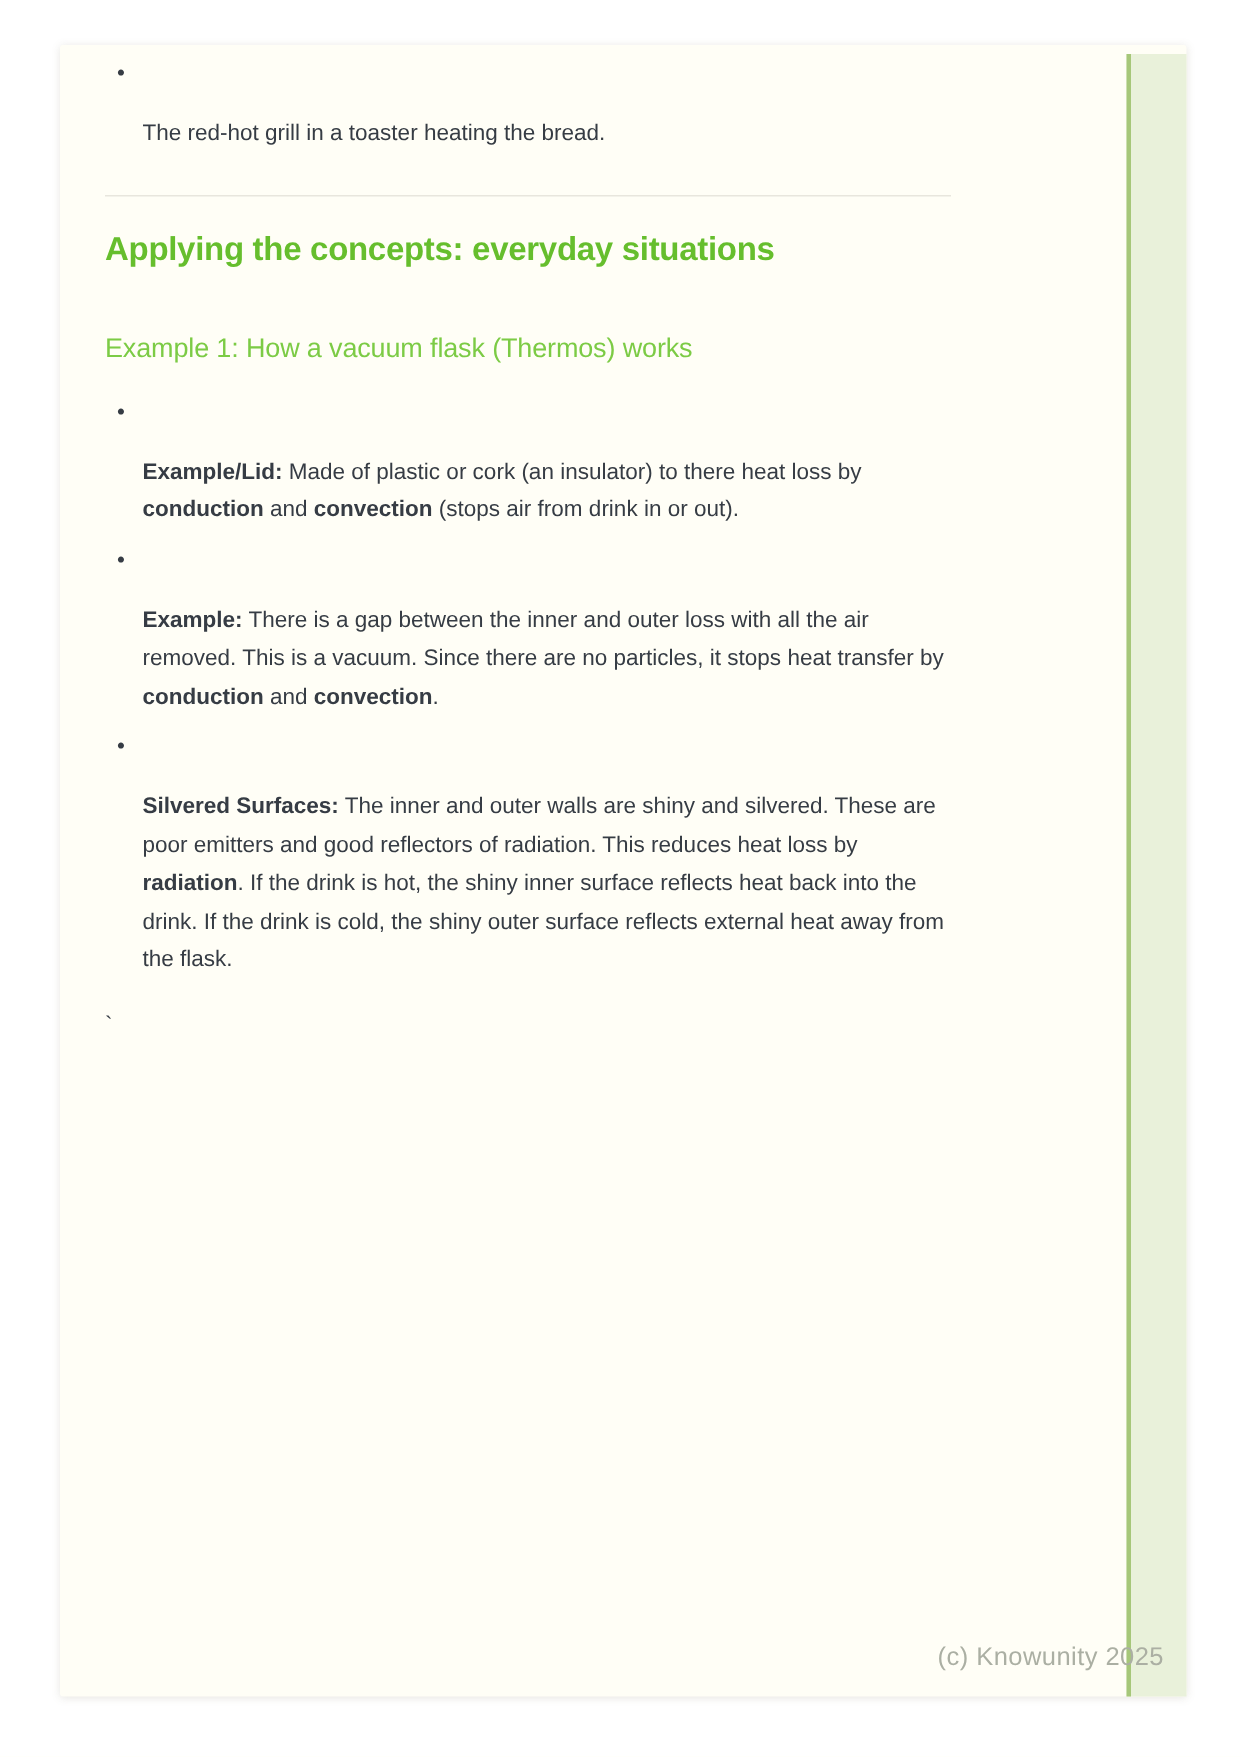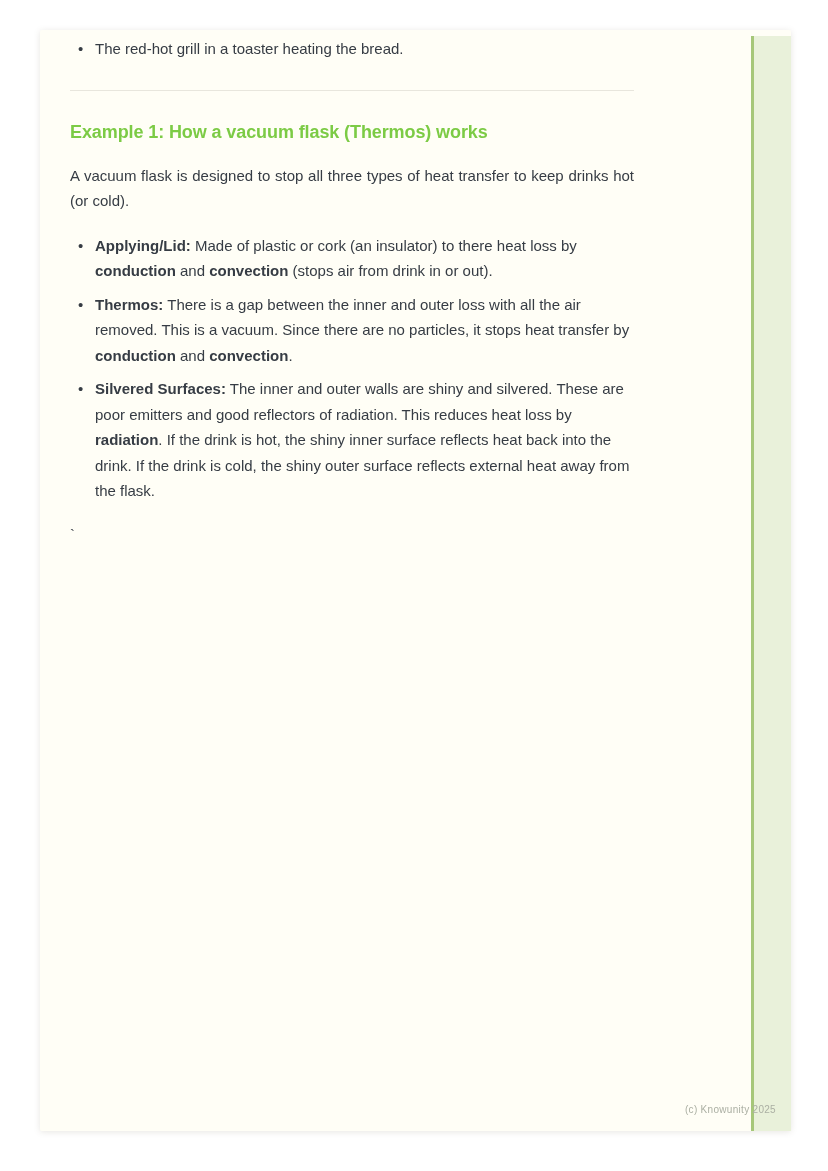--- a/index.html
+++ b/index.html
@@ -60,60 +60,61 @@
     margin-left:8px;
     font-size:15px;
     line-height:25.5px;
     color:var(--c-body);
   }
   .li-text{
     flex:1;
     font-size:15px;
     line-height:25.5px;
     color:var(--c-body);
+    margin-top:40px;
   }
   .li-text strong{font-weight:700;}
   hr.divider{
     border:none;
     border-top:1px solid var(--c-divider);
     margin-top:28px;
     width:564px;
   }
   h2.section-title{
     margin-top:22px;
     font-size:22px;
     font-weight:700;
     letter-spacing:-0.2px;
     color:var(--c-heading);
   }
   h3.example-title{
-    margin-top:31px;
+    margin-top:43px;
     font-size:18px;
-    font-weight:700;
+    font-weight:400;
     letter-spacing:-0.1px;
     color:var(--c-subheading);
   }
   p.lead{
     margin-top:20px;
     font-size:15px;
     line-height:25.5px;
     text-align:justify;
     color:var(--c-body);
   }
   p.stray{
     margin-top:18px;
     font-size:15px;
     line-height:25.5px;
     color:var(--c-body);
   }
   .copyright{
     position:absolute;
     right:15px;
     bottom:16px;
-    font-size:10px;
+    font-size:17px;
     letter-spacing:0.3px;
     color:var(--c-footer);
     z-index:3;
   }
 </style>
 </head>
 <body>
 
 <div class="card">
 
@@ -123,33 +124,33 @@
 
     <ul class="doc-list intro-list">
       <li>
         <span class="bullet">•</span>
         <span class="li-text"><span>The red-hot grill in a toaster heating the bread.</span></span>
       </li>
     </ul>
 
     <hr class="divider">
 
+    <h2 class="section-title">Applying the concepts: everyday situations</h2>
 
     <h3 class="example-title">Example 1: How a vacuum flask (Thermos) works</h3>
 
-    <p class="lead">A vacuum flask is designed to stop all three types of heat transfer to keep drinks hot (or cold).</p>
 
     <ul class="doc-list flask-list">
       <li>
         <span class="bullet">•</span>
-        <span class="li-text"><strong>Applying/Lid:</strong><span> Made of plastic or cork (an insulator) to there heat loss by </span><strong>conduction</strong><span> and </span><strong>convection</strong><span> (stops air from drink in or out).</span></span>
+        <span class="li-text"><strong>Example/Lid:</strong><span> Made of plastic or cork (an insulator) to there heat loss by </span><strong>conduction</strong><span> and </span><strong>convection</strong><span> (stops air from drink in or out).</span></span>
       </li>
       <li>
         <span class="bullet">•</span>
-        <span class="li-text"><strong>Thermos:</strong><span> There is a gap between the inner and outer loss with all the air removed. This is a vacuum. Since there are no particles, it stops heat transfer by </span><strong>conduction</strong><span> and </span><strong>convection</strong><span>.</span></span>
+        <span class="li-text"><strong>Example:</strong><span> There is a gap between the inner and outer loss with all the air removed. This is a vacuum. Since there are no particles, it stops heat transfer by </span><strong>conduction</strong><span> and </span><strong>convection</strong><span>.</span></span>
       </li>
       <li>
         <span class="bullet">•</span>
         <span class="li-text"><strong>Silvered Surfaces:</strong><span> The inner and outer walls are shiny and silvered. These are poor emitters and good reflectors of radiation. This reduces heat loss by </span><strong>radiation</strong><span>. If the drink is hot, the shiny inner surface reflects heat back into the drink. If the drink is cold, the shiny outer surface reflects external heat away from the flask.</span></span>
       </li>
     </ul>
 
     <p class="stray">`</p>
 
   </div>

